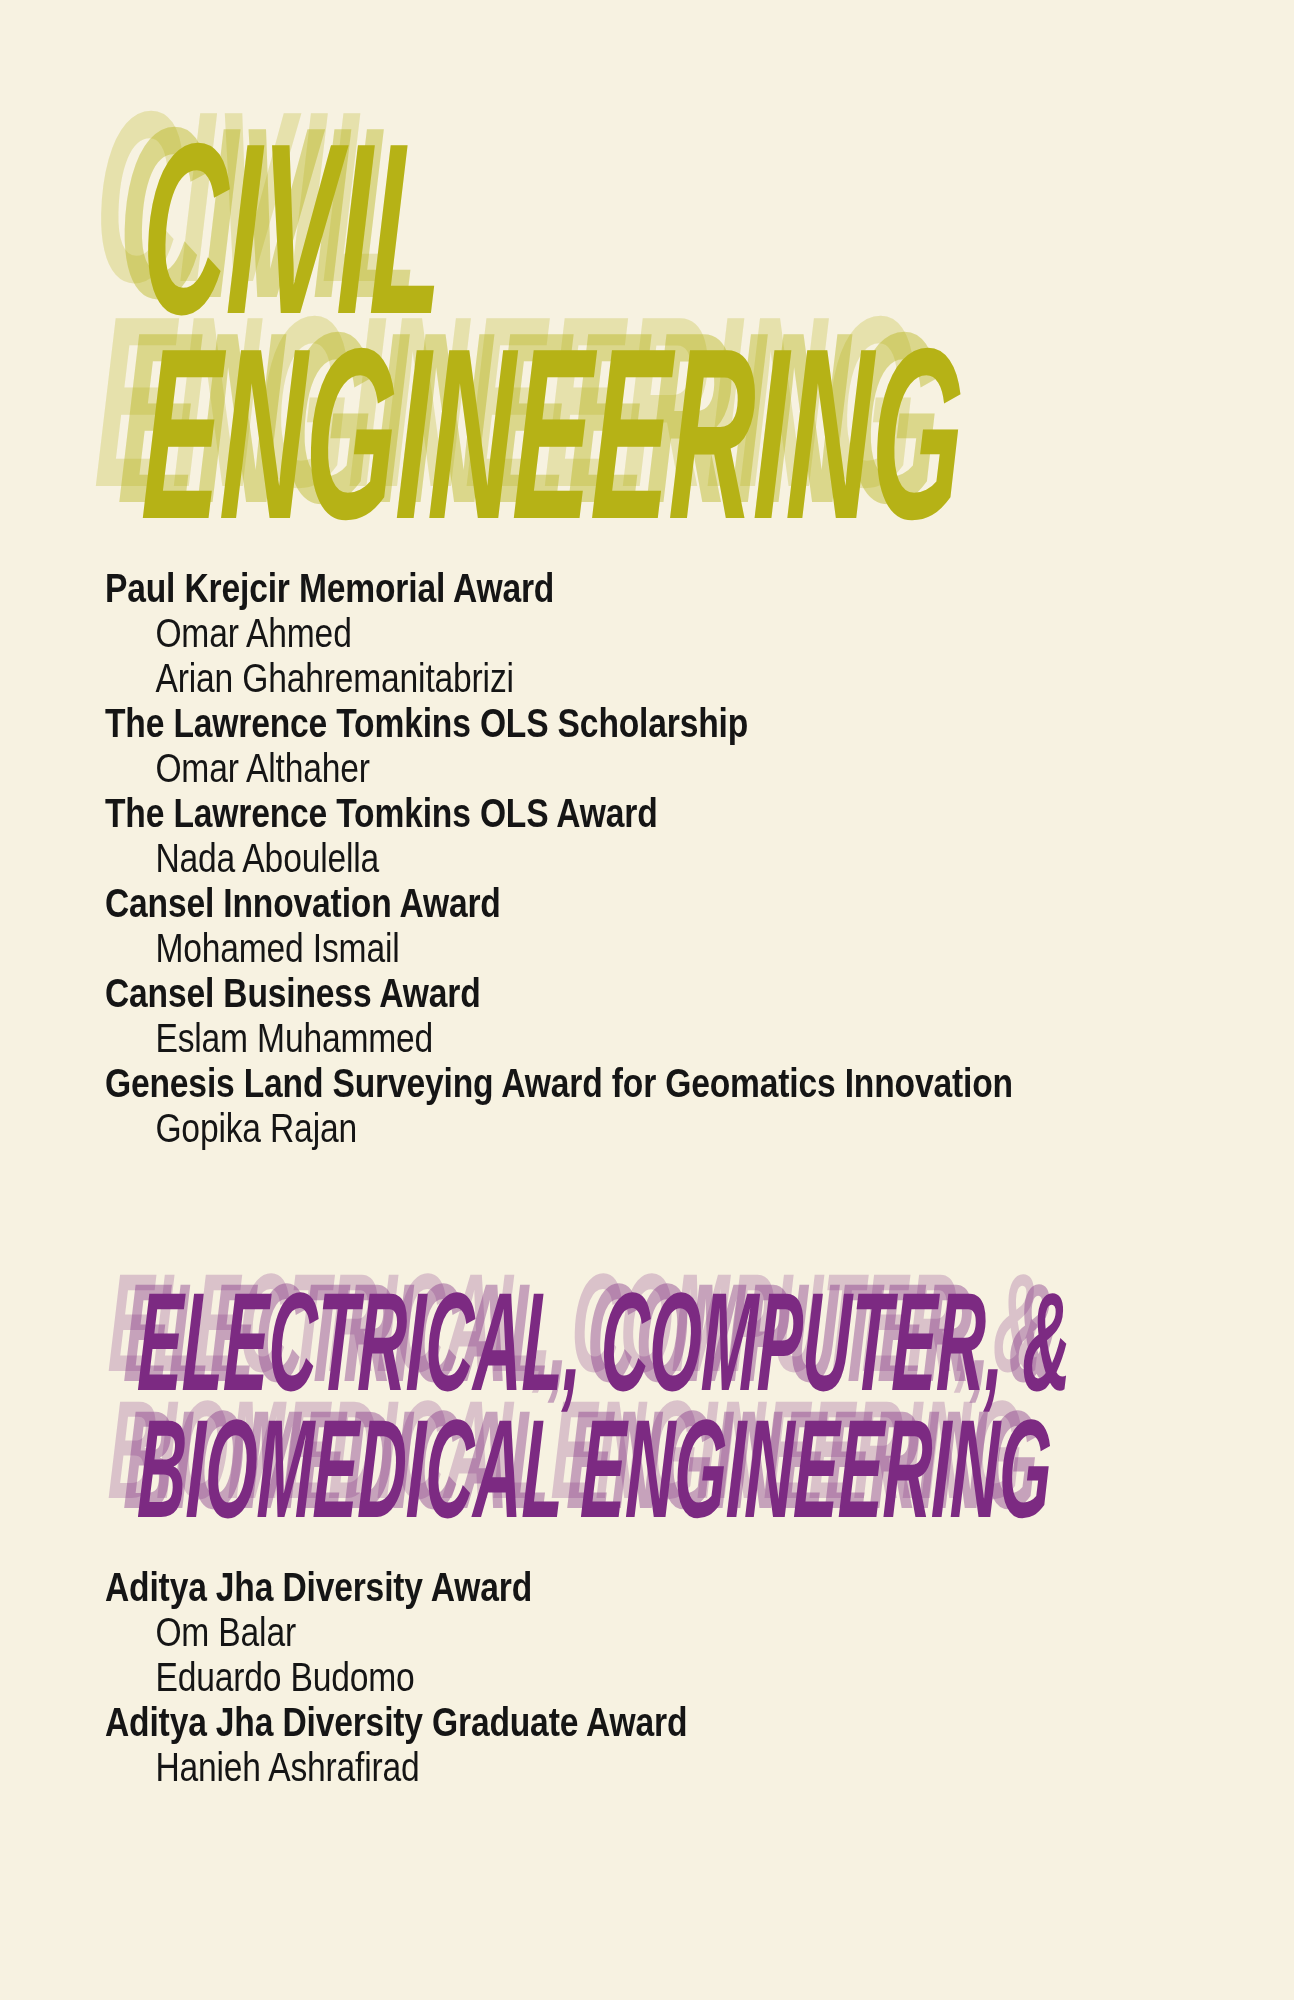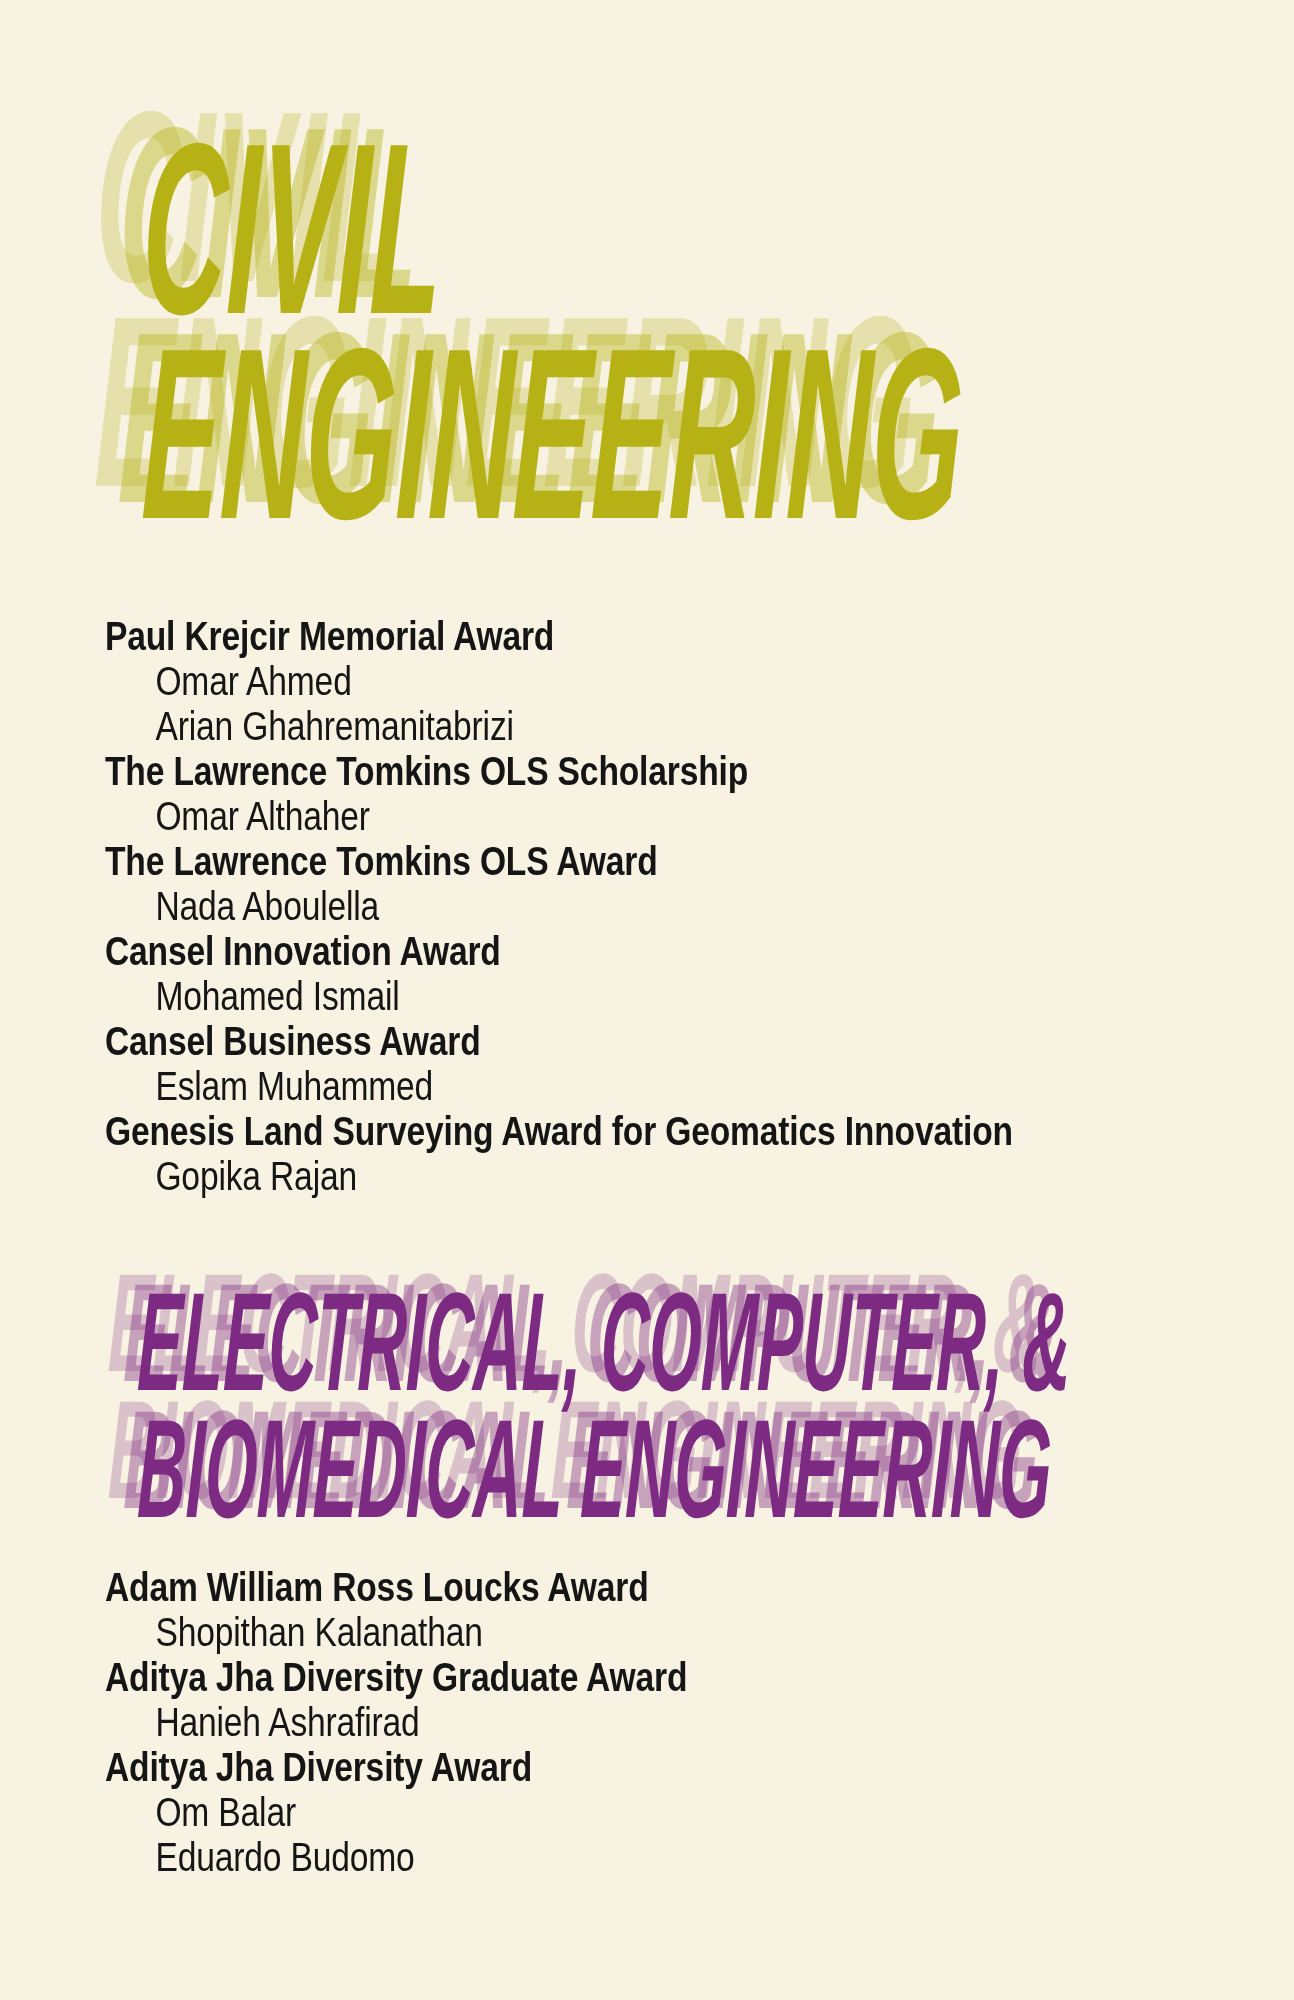--- a/index.html
+++ b/index.html
@@ -57,21 +57,21 @@
       -62px -19px 0 rgba(124, 42, 130, 0.24);
   }
 
   
   .award-list {
     position: absolute;
     left: 105px;
     font-size: 40px;
     line-height: 45px;
   }
-  .award-list-civil { top: 566px; margin-top: 48px; }
+  .award-list-civil { top: 566px; }
   .award-list-ecbe  { top: 1565px; }
 
   .award-title,
   .recipient {
     white-space: nowrap;
     transform: scaleX(0.84);
     transform-origin: 0 0;
   }
   .award-title {
     font-weight: bold;
@@ -122,28 +122,24 @@
       </div>
   </section>
 
   <section>
     <h1 class="headline headline-purple">
       <span class="hline">ELECTRICAL, COMPUTER, &amp;</span>
       <span class="hline">BIOMEDICAL ENGINEERING</span>
     </h1>
     <div class="award-list award-list-ecbe">
         <div class="award">
-          <div class="award-title">Adam William Ross Loucks Award</div>
-          <div class="recipient">Shopithan Kalanathan</div>
+          <div class="award-title">Aditya Jha Diversity Award</div>
+          <div class="recipient">Om Balar</div>
+          <div class="recipient">Eduardo Budomo</div>
         </div>
         <div class="award">
           <div class="award-title">Aditya Jha Diversity Graduate Award</div>
           <div class="recipient">Hanieh Ashrafirad</div>
-        </div>
-        <div class="award">
-          <div class="award-title">Aditya Jha Diversity Award</div>
-          <div class="recipient">Om Balar</div>
-          <div class="recipient">Eduardo Budomo</div>
         </div>
       </div>
   </section>
 
 </main>
 
 </body></html>

